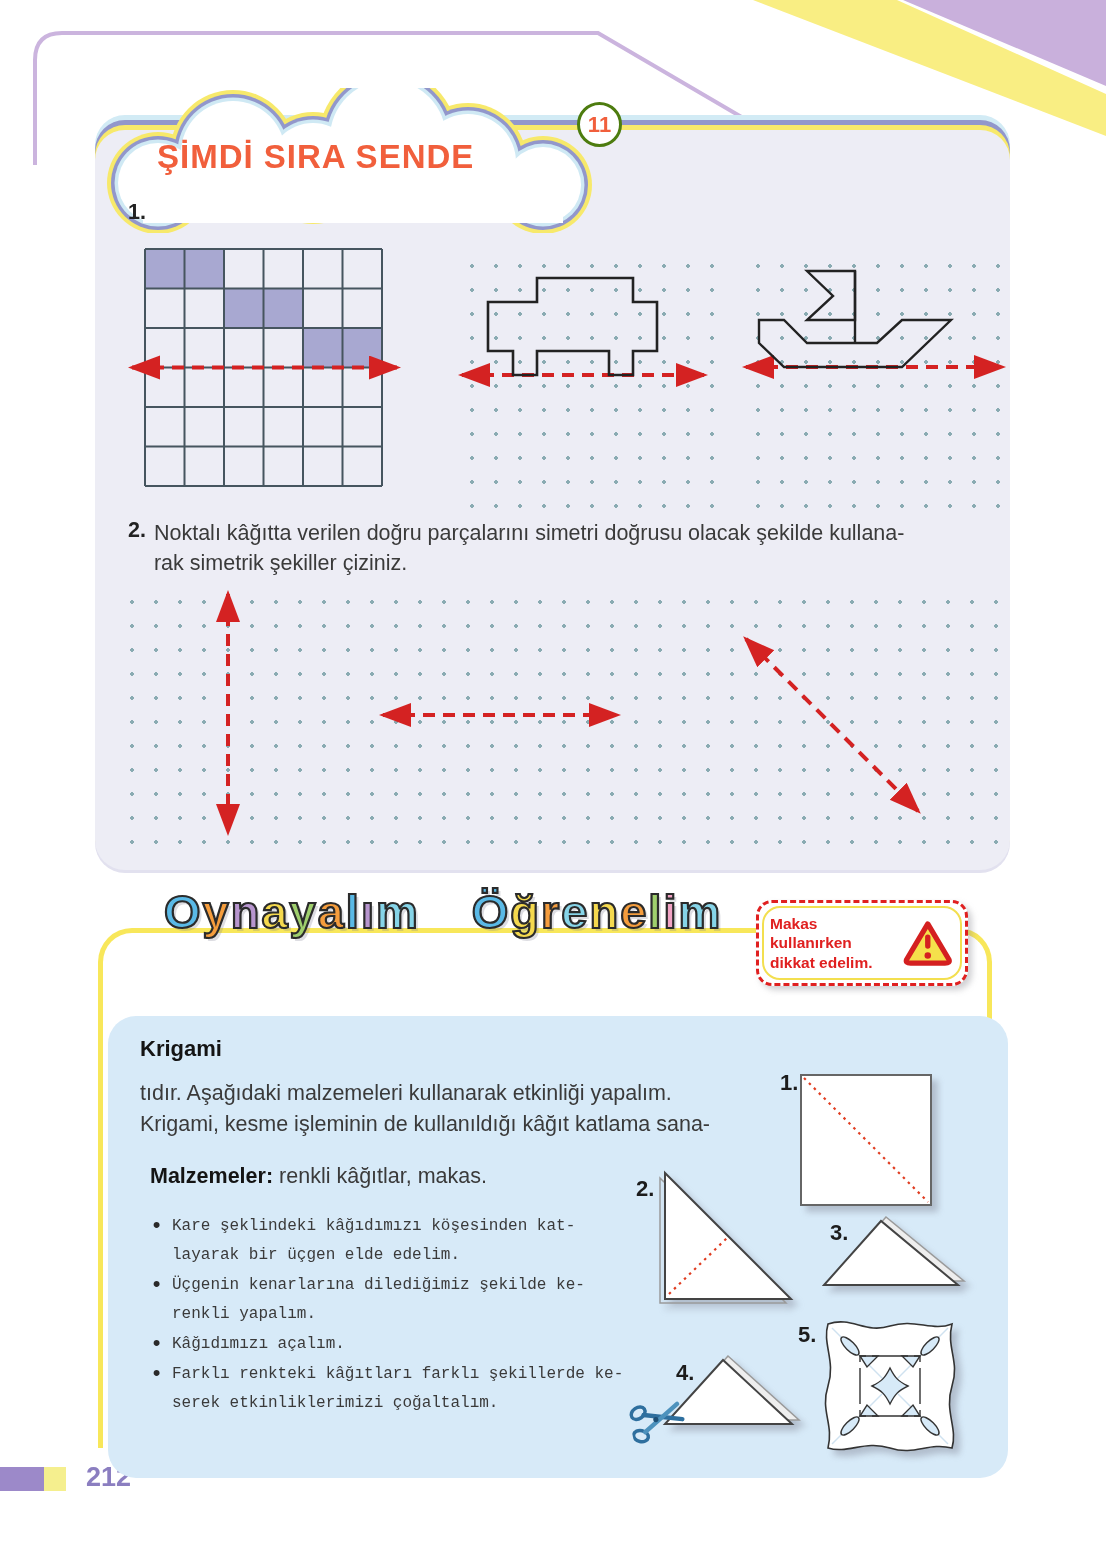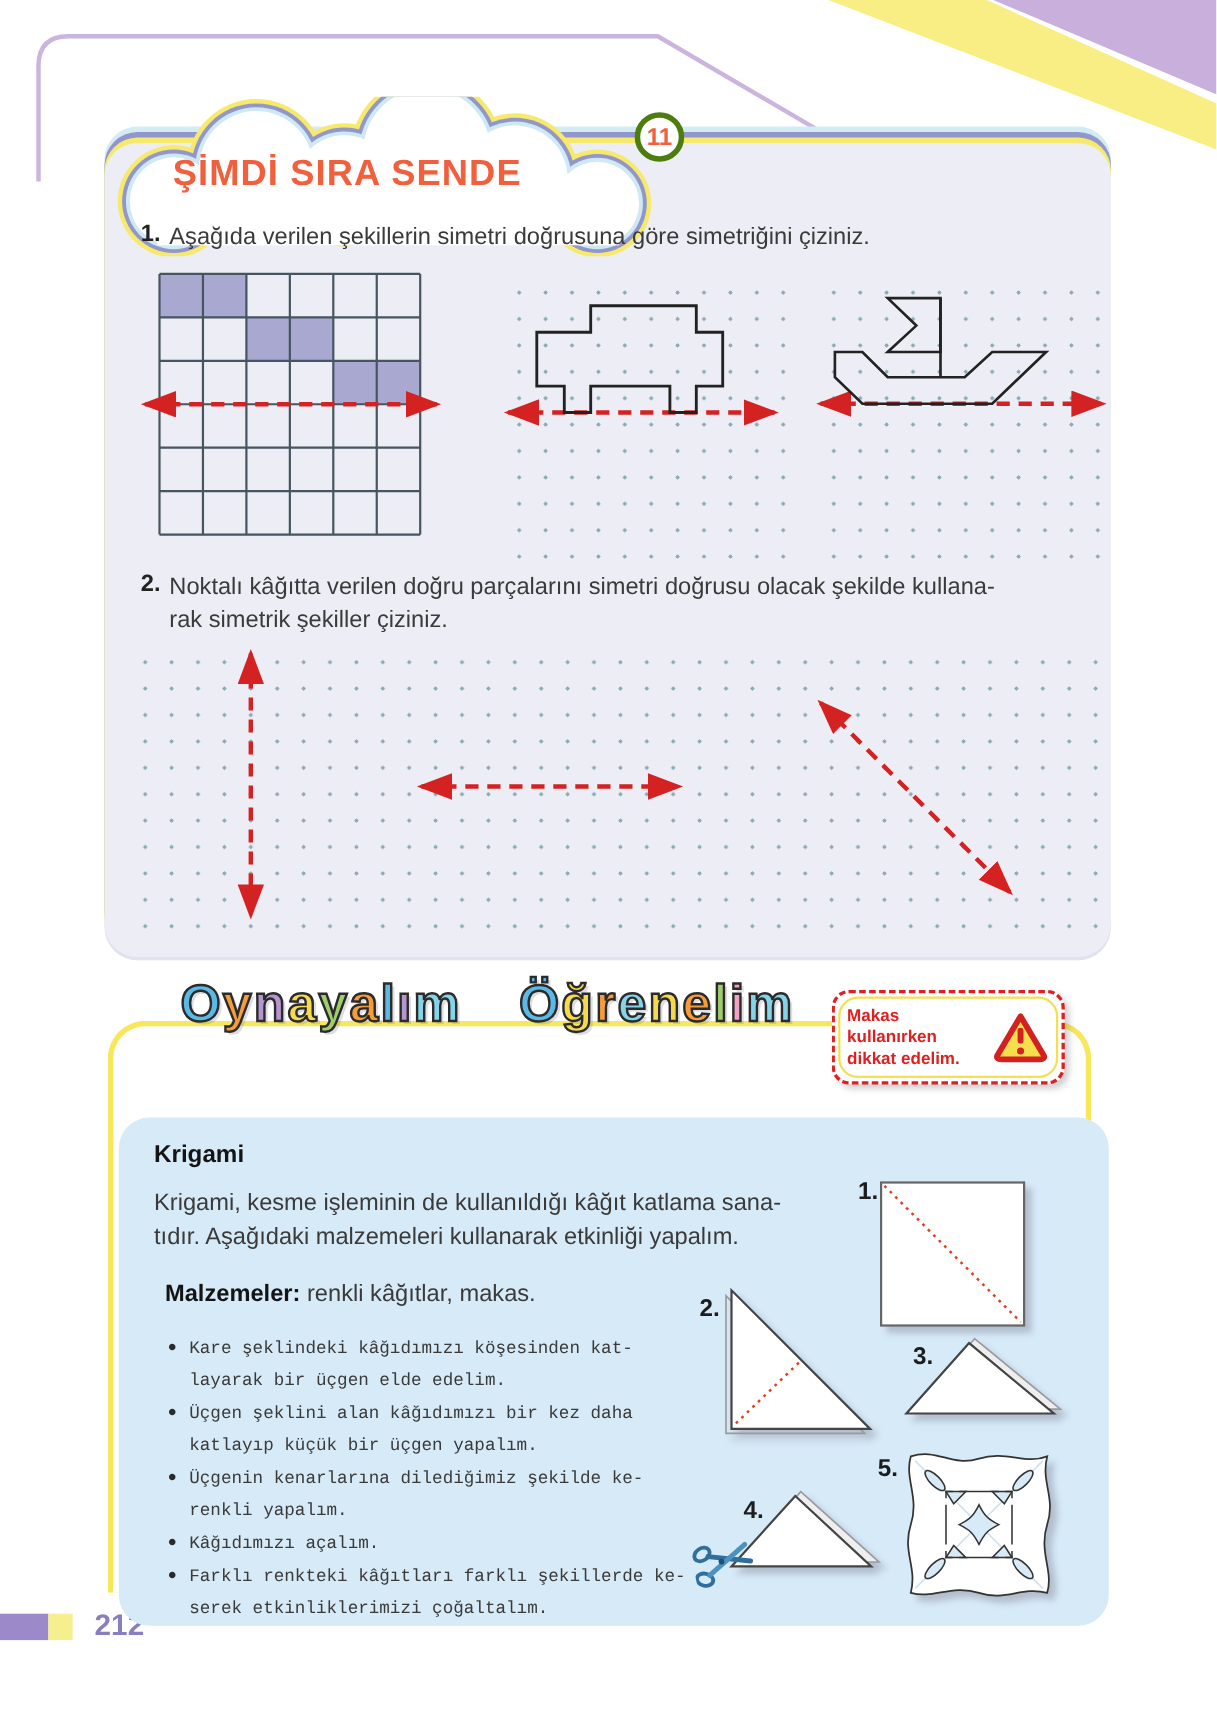--- a/index.html
+++ b/index.html
@@ -20,21 +20,21 @@
   .q-row { position:absolute; display:flex; gap:8px; font-size:21.5px; color:#3a3a3a; }
   .q-num { font-weight:bold; color:#222; }
   .q-text { line-height:30px; }
 
   .cloud-title {
     position:absolute; left:62px; top:8px; font-size:33px; font-weight:bold;
     color:#f15f3c; letter-spacing:1px; z-index:3; white-space:nowrap;
   }
   .badge {
     position:absolute; left:482px; top:-28px; width:45px; height:45px; border-radius:50%;
-    background:#ffffff; border:5px solid #4d7c0f; color:#f15f3c; font-weight:bold;
+    background:#ffffff; border:3px solid #4d7c0f; color:#f15f3c; font-weight:bold;
     font-size:22px; display:flex; align-items:center; justify-content:center; z-index:4;
   }
 
   .dotbg {
     position:absolute;
     background-image: radial-gradient(circle, #8aabb2 1.7px, transparent 1.9px);
     background-size: 24px 24px; background-position: 8px 8px;
   }
 
   
@@ -132,21 +132,20 @@
           <circle cx="440" cy="97" r="38"></circle>
         <rect x="40" y="80" width="420" height="55"></rect>
       </g>
     </svg>
 
     <div class="cloud-title">ŞİMDİ SIRA SENDE</div>
     <div class="badge">11</div>
 
     <div class="q-row" style="left:33px; top:70px; width:860px;">
       <span class="q-num">1.</span>
-      <span class="q-text">Aşağıda verilen şekillerin simetri doğrusuna göre simetriğini çiziniz.</span>
     </div>
 
     <svg class="abs" style="left:32px;top:117px;" width="280" height="244" viewBox="-18 -2 280 244">
       <g fill="#a8a8d1">
         <rect x="0" y="0" width="39.5" height="39.5"></rect>
           <rect x="39.5" y="0" width="39.5" height="39.5"></rect>
         <rect x="79" y="39.5" width="39.5" height="39.5"></rect>
           <rect x="118.5" y="39.5" width="39.5" height="39.5"></rect>
         <rect x="158" y="79" width="39.5" height="39.5"></rect>
           <rect x="197.5" y="79" width="39.5" height="39.5"></rect>
@@ -232,36 +231,32 @@
         <rect x="24.2" y="16" width="5.6" height="15" rx="2.8" fill="#d42020"></rect>
         <circle cx="27" cy="38" r="3.4" fill="#d42020"></circle>
       </svg>
     </div>
   </div>
 
   <section class="panel2">
     <div class="krigami-h">Krigami</div>
 
     <div class="intro">
+      <div>tıdır. Aşağıdaki malzemeleri kullanarak etkinliği yapalım.</div>
       <div>Krigami, kesme işleminin de kullanıldığı kâğıt katlama sana-</div>
-      <div>tıdır. Aşağıdaki malzemeleri kullanarak etkinliği yapalım.</div>
     </div>
 
     <div class="materials">
       <b>Malzemeler:</b><span> renkli kâğıtlar, makas.</span>
     </div>
 
     <ul class="bullets">
       <li>
           <div class="b-line">Kare şeklindeki kâğıdımızı köşesinden kat-</div>
           <div class="b-line">layarak bir üçgen elde edelim.</div>
-        </li>
-      <li>
-          <div class="b-line">Üçgen şeklini alan kâğıdımızı bir kez daha</div>
-          <div class="b-line">katlayıp küçük bir üçgen yapalım.</div>
         </li>
       <li>
           <div class="b-line">Üçgenin kenarlarına dilediğimiz şekilde ke-</div>
           <div class="b-line">renkli yapalım.</div>
         </li>
       <li>
           <div class="b-line">Kâğıdımızı açalım.</div>
         </li>
       <li>
           <div class="b-line">Farklı renkteki kâğıtları farklı şekillerde ke-</div>

